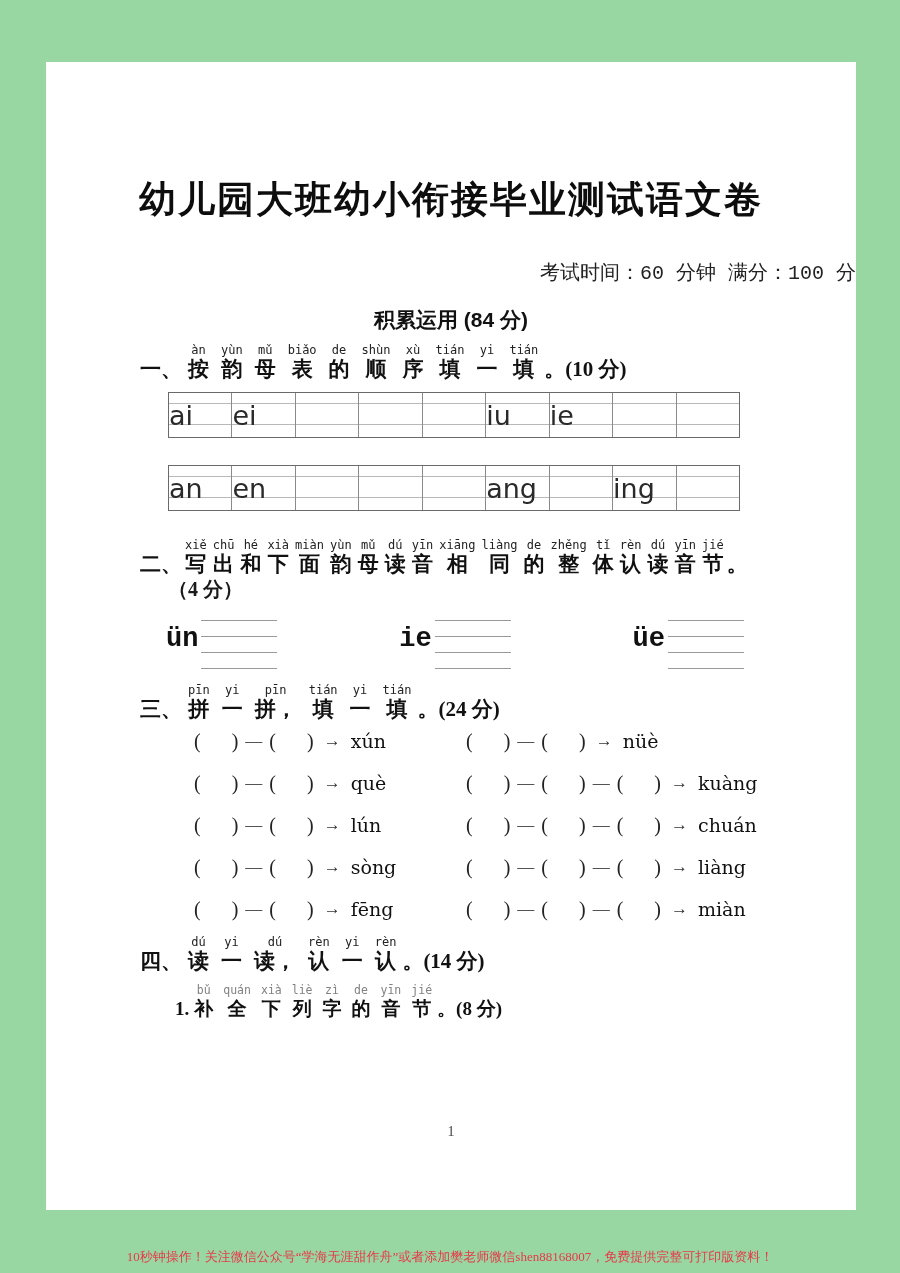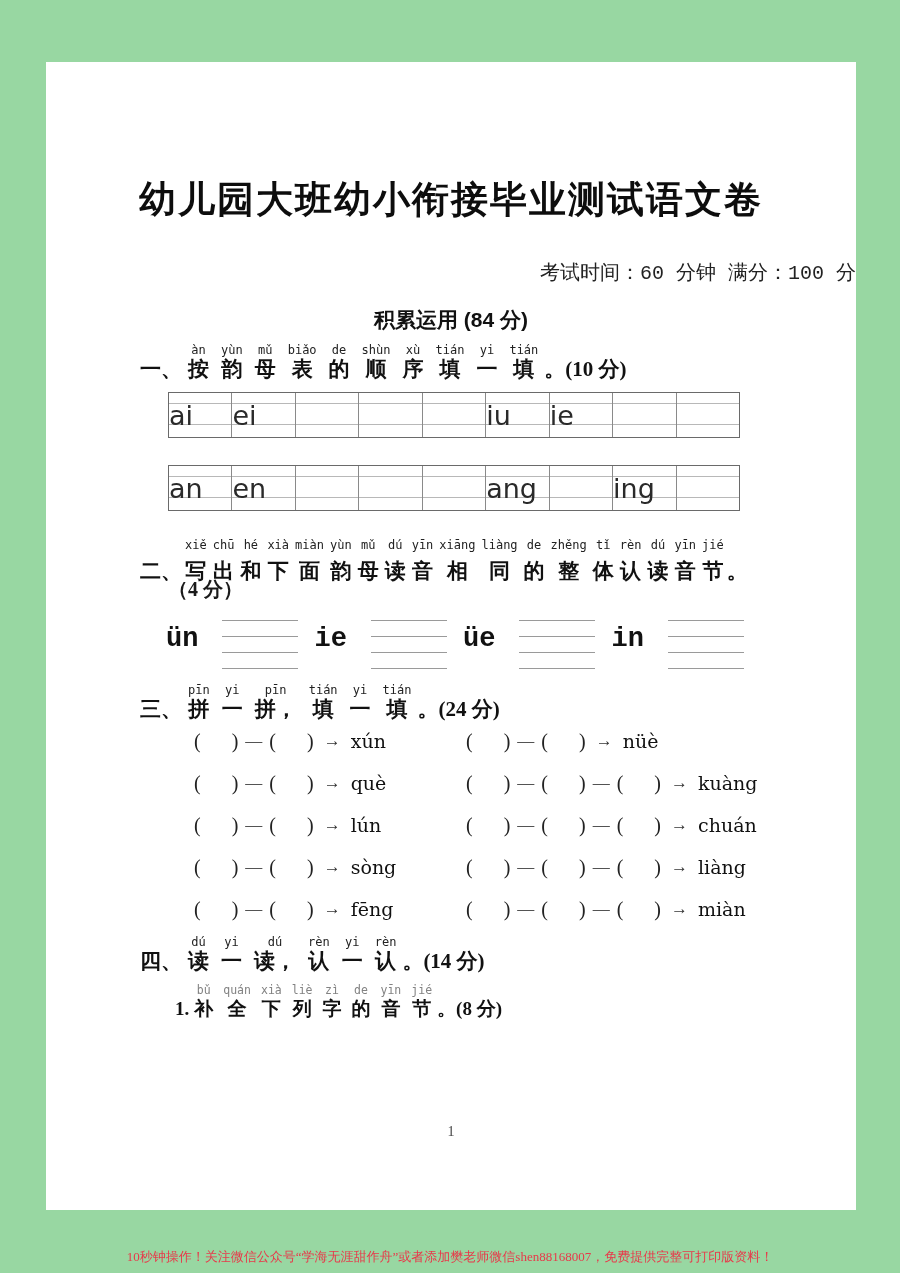--- a/index.html
+++ b/index.html
@@ -37,21 +37,21 @@
   }
   .ruby-run{display:inline-flex;align-items:flex-end;}
   .ru{display:inline-flex;flex-direction:column;align-items:center;padding:0 6px;}
   .ru .pin{
     font-family:"DejaVu Sans Mono", monospace;
     font-size:12px;line-height:14px;color:#222;white-space:nowrap;
   }
   .ru .han{font-size:21px;font-weight:700;line-height:25px;}
   #h1{left:94px;top:281px;}
   #h2{left:94px;top:476px;}
-  #h2 .ru{padding:0 3px;gap:7px;}
+  #h2 .ru{padding:0 3px;}
   #h3{left:94px;top:621px;}
   #h4{left:94px;top:873px;}
   .sub{left:129px;top:921px;}
   .sub .num,.sub .suffix{font-size:19px;font-weight:700;line-height:23px;}
   .sub .ru .han{font-size:19px;line-height:23px;}
   .sub .ru .pin{color:#828282;font-size:11.5px;}
   .sub .ru{padding:0 5px;text-align:center;}
   
   .ptable{
     position:absolute;left:122px;width:570px;height:44px;
@@ -68,21 +68,21 @@
     position:absolute;left:0;right:0;top:0;height:42px;
     text-align:left;font-family:"DejaVu Sans", sans-serif;
     font-size:27px;line-height:46px;color:#2a2a2a;
   }
   
   .score-line{position:absolute;left:122px;top:514px;font-size:20px;font-weight:700;}
   #blanks{
     position:absolute;left:120px;top:552px;width:578px;
     display:flex;justify-content:space-between;
   }
-  .blank-item{display:flex;gap:21px;}
+  .blank-item{display:flex;}
   .blank-label{
     font-family:"Liberation Mono", monospace;
     font-size:27px;font-weight:700;line-height:27px;margin-top:12px;color:#111;
   }
   .fourline{width:76px;margin-left:3px;margin-top:6px;border-top:1px solid #9a9a9a;}
   .fourline div{height:15px;border-bottom:1px solid #9a9a9a;}
   
   #pinrows{position:absolute;left:148px;top:658px;width:610px;}
   .pin-row{display:flex;align-items:center;height:42px;}
   .pin-half{display:flex;align-items:center;}
@@ -353,28 +353,20 @@
         </div>
       </div>
       <div class="blank-item">
         <span class="blank-label">üe</span>
         <div class="fourline">
           <div></div>
           <div></div>
           <div></div>
         </div>
       </div>
-      <div class="blank-item">
-        <span class="blank-label">in</span>
-        <div class="fourline">
-          <div></div>
-          <div></div>
-          <div></div>
-        </div>
-      </div>
     </div>
 
   <div class="heading" id="h3">
     <span class="num">三、</span>
     <span class="ruby-run">
         <span class="ru">
           <span class="pin">pīn</span>
           <span class="han">拼</span>
         </span>
         <span class="ru">

